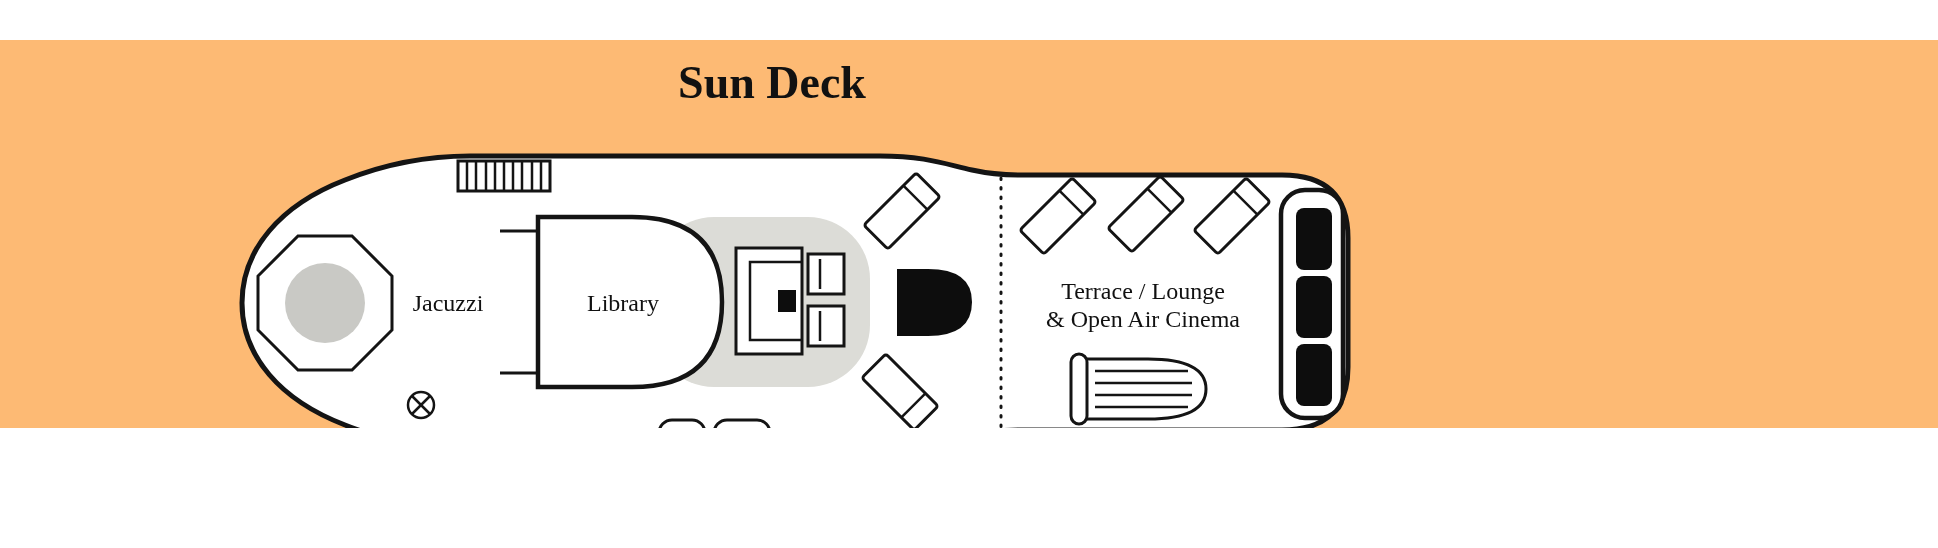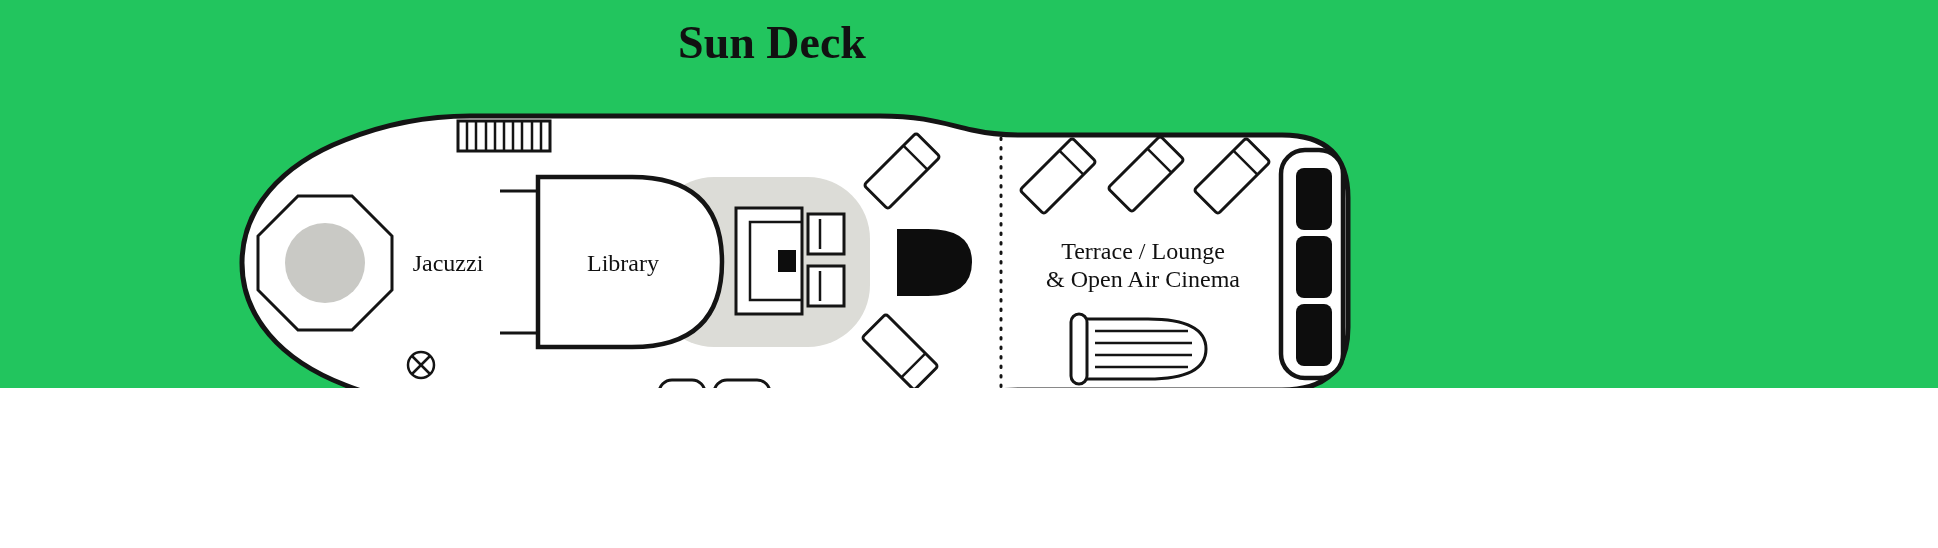--- a/index.html
+++ b/index.html
@@ -1,17 +1,17 @@
 <!DOCTYPE html>
 <html><head>
 <meta charset="utf-8">
 <style>
   html,body{margin:0;padding:0;background:#ffffff;}
-  .stage{position:relative;width:1938px;height:388px;background:#22c55e;overflow:hidden;
-         font-family:"Liberation Serif", serif;}
+  .stage{position:relative;width:1938px;height:388px;background:#fdba74;overflow:hidden;
+         font-family:"Liberation Serif", serif;margin-top:40px;}
   svg{display:block;}
   .hull{fill:#ffffff;stroke:#141414;stroke-width:5;}
   .shape{fill:#ffffff;stroke:#141414;stroke-width:3;}
   .shape-thick{fill:#ffffff;stroke:#141414;stroke-width:4.5;}
   .line{fill:none;stroke:#141414;stroke-width:3;}
   .thin{stroke-width:2.5;}
   .dotted{fill:none;stroke:#141414;stroke-width:3;stroke-linecap:round;stroke-dasharray:1.5 8;}
   .label{font:24px "Liberation Serif", serif;fill:#111111;text-anchor:middle;}
   .title{font:bold 46px "Liberation Serif", serif;fill:#111111;text-anchor:middle;}
 </style>

